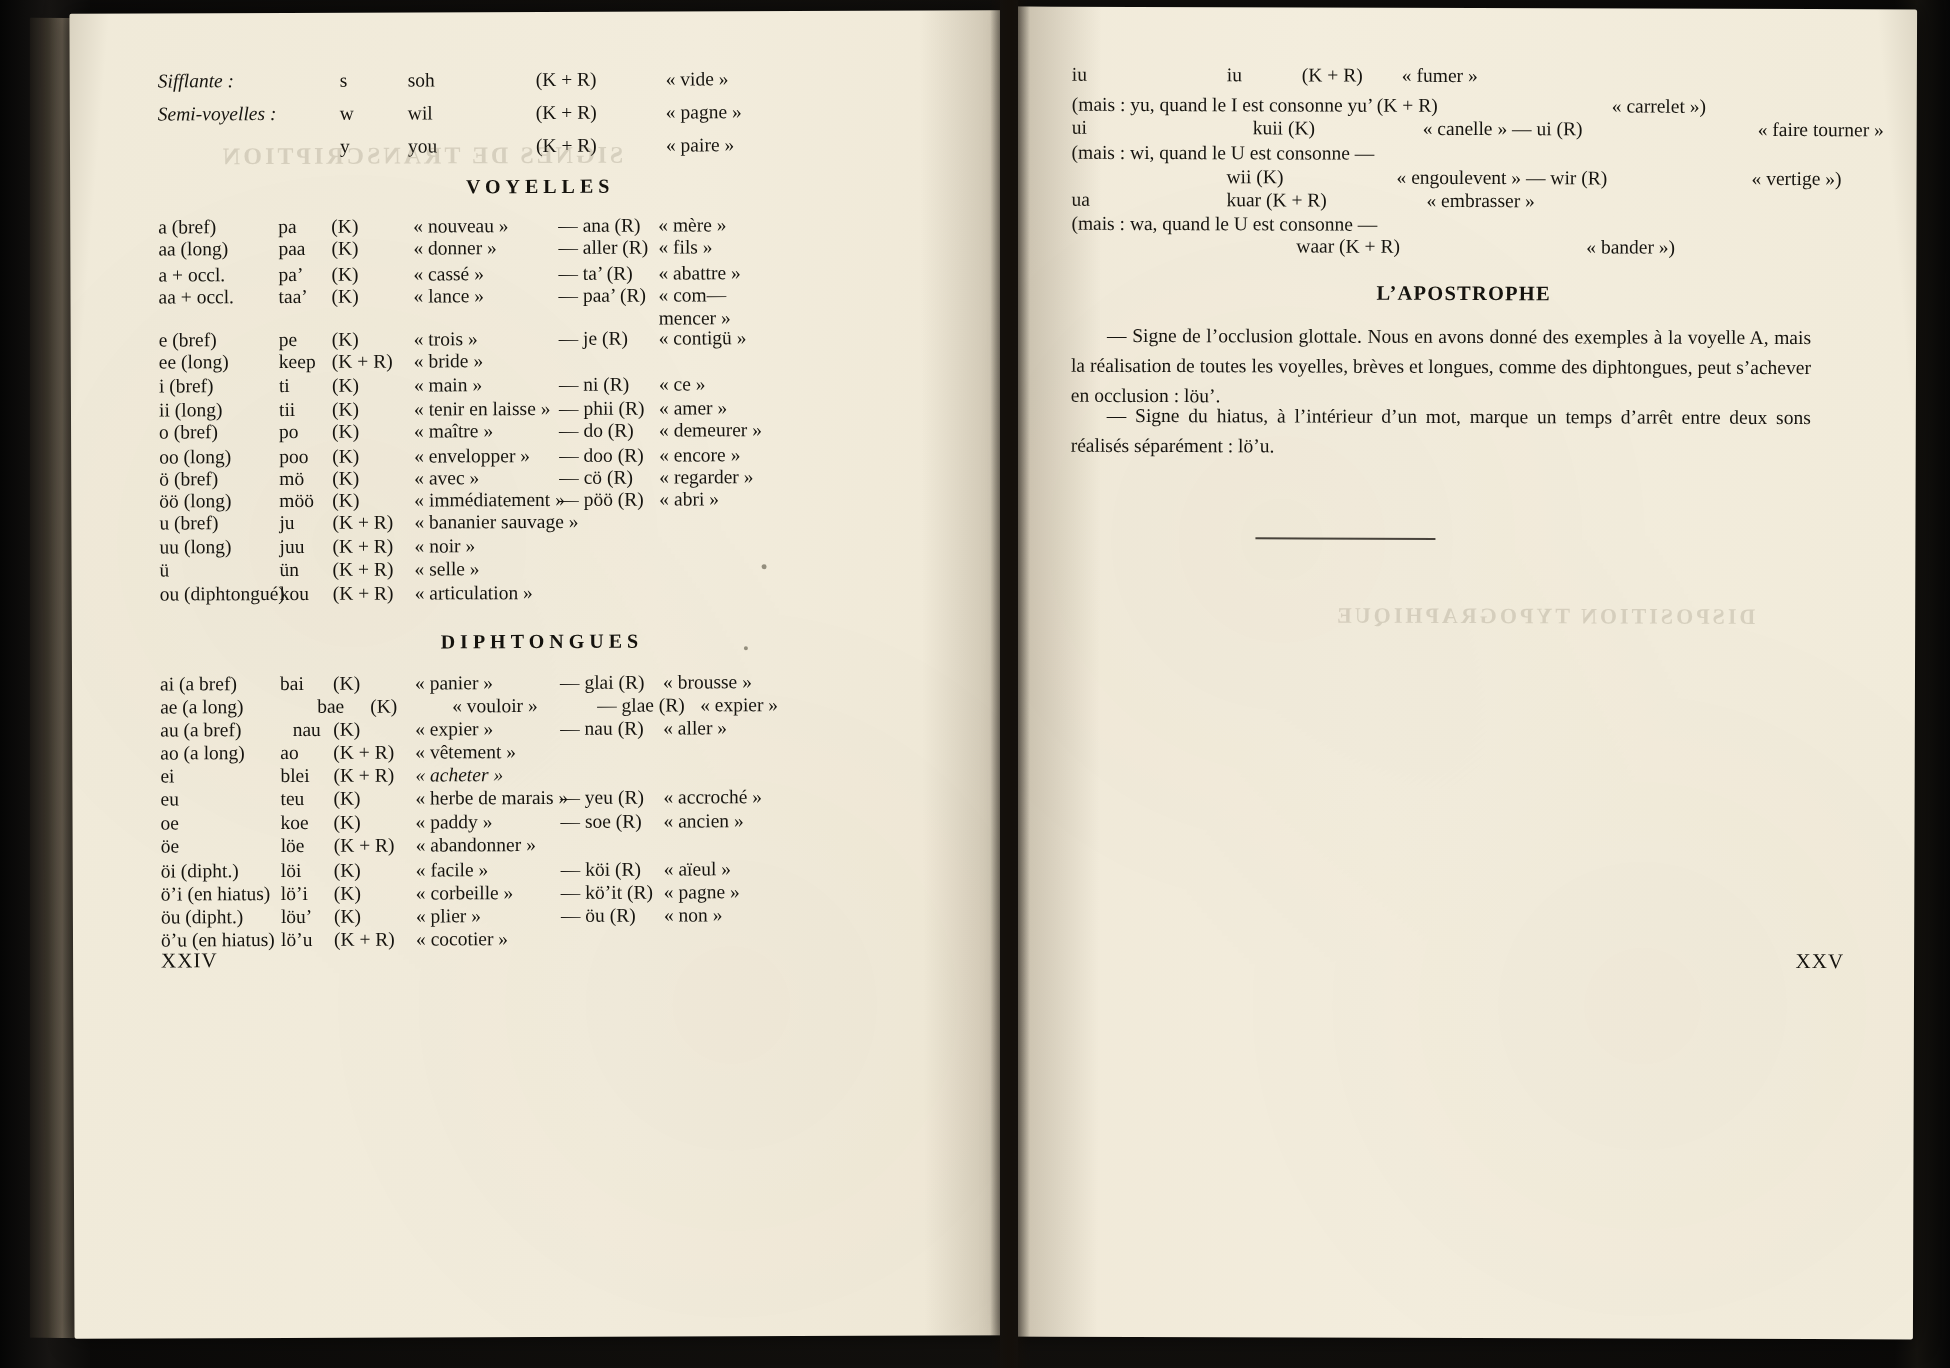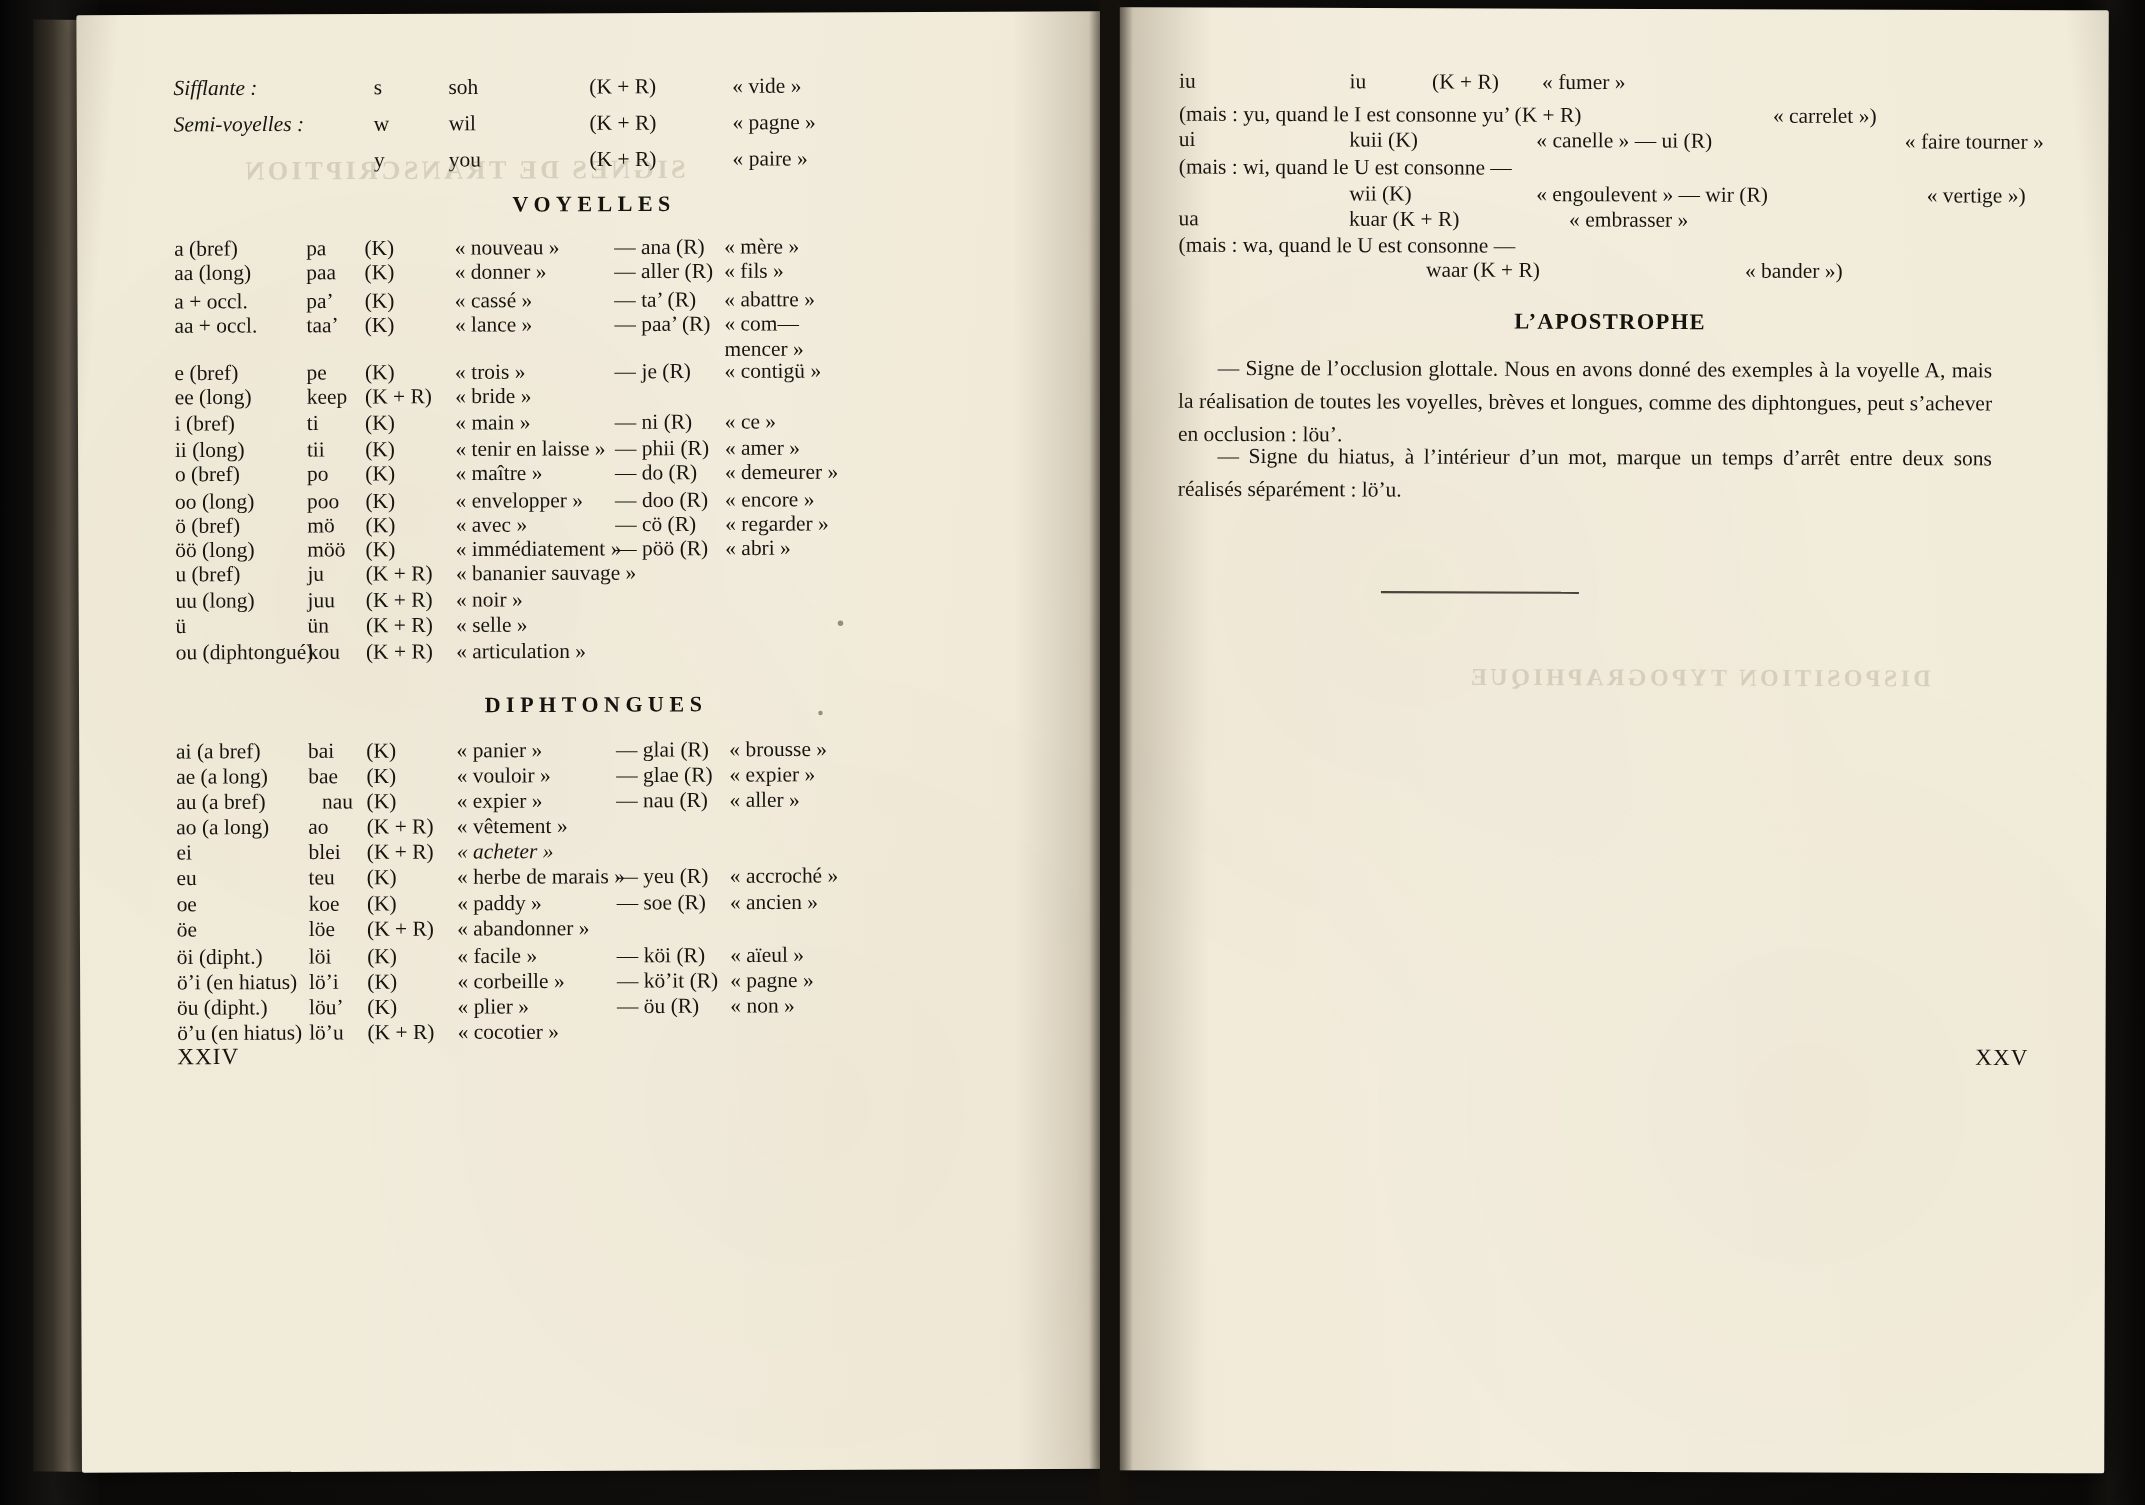--- a/index.html
+++ b/index.html
@@ -285,21 +285,21 @@
       <div class="row" style="left:88px; top:571px;">
         <span class="c" style="width:120px;">ou  (diphtongué)</span><span class="c" style="width:53px;">kou</span><span class="c" style="width:82px;">(K + R)</span><span class="c" style="width:145px;">« articulation »</span>
       </div>
 
       <div class="heading" style="left:0; top:618px; width:940px; text-align:center;">DIPHTONGUES</div>
 
       <div class="row" style="left:88px; top:661px;">
         <span class="c" style="width:120px;">ai  (a bref)</span><span class="c" style="width:53px;">bai</span><span class="c" style="width:82px;">(K)</span><span class="c" style="width:145px;">« panier »</span><span class="c" style="width:103px;">— glai (R)</span><span class="c">« brousse »</span>
       </div>
       <div class="row" style="left:88px; top:684px;">
-        <span class="c" style="width:120px;">ae  (a long)</span><span class="c" style="width:53px;">bae</span><span class="c" style="width:82px;">(K)</span><span class="c" style="width:145px;">« vouloir »</span><span class="c" style="width:103px;">— glae (R)</span><span class="c">« expier »</span>
+        <span class="c" style="width:120px;">ae  (a long)</span><span class="c" style="width:53px;margin-left:37px;">bae</span><span class="c" style="width:82px;">(K)</span><span class="c" style="width:145px;">« vouloir »</span><span class="c" style="width:103px;">— glae (R)</span><span class="c">« expier »</span>
       </div>
       <div class="row" style="left:88px; top:707px;">
         <span class="c" style="width:120px;">au  (a bref)</span><span class="c" style="width:53px;text-align:center;">nau</span><span class="c" style="width:82px;">(K)</span><span class="c" style="width:145px;">« expier »</span><span class="c" style="width:103px;">— nau (R)</span><span class="c">« aller »</span>
       </div>
       <div class="row" style="left:88px; top:730px;">
         <span class="c" style="width:120px;">ao  (a long)</span><span class="c" style="width:53px;">ao</span><span class="c" style="width:82px;">(K + R)</span><span class="c" style="width:145px;">« vêtement »</span>
       </div>
       <div class="row" style="left:88px; top:753px;">
         <span class="c" style="width:120px;">ei</span><span class="c" style="width:53px;">blei</span><span class="c" style="width:82px;">(K + R)</span><span class="c" style="width:145px;font-style:italic;">« acheter »</span>
       </div>
@@ -340,21 +340,21 @@
 
       <div class="row" style="left:60px; top:58px;">
         <span class="c" style="width:155px;">iu</span><span class="c" style="width:75px;">iu</span><span class="c" style="width:100px;">(K + R)</span><span class="c">« fumer »</span>
       </div>
 
       <div class="row" style="left:60px; top:88px;">
         <span class="c" style="width:540px;">(mais : yu, quand le I est consonne yu’  (K + R)</span><span class="c">« carrelet »)</span>
       </div>
 
       <div class="row" style="left:60px; top:111px;">
-        <span class="c" style="width:155px;">ui</span><span class="c" style="width:170px;">kuii  (K)</span><span class="c" style="width:335px;">« canelle » — ui (R)</span><span class="c">« faire tourner »</span>
+        <span class="c" style="width:155px;">ui</span><span class="c" style="width:170px;margin-left:26px;">kuii  (K)</span><span class="c" style="width:335px;">« canelle » — ui (R)</span><span class="c">« faire tourner »</span>
       </div>
 
       <div class="row" style="left:60px; top:136px;">
         <span class="c">(mais : wi, quand le U est consonne —</span>
       </div>
 
       <div class="row" style="left:215px; top:160px;">
         <span class="c" style="width:170px;">wii  (K)</span><span class="c" style="width:355px;">« engoulevent » — wir (R)</span><span class="c">« vertige »)</span>
       </div>
 

